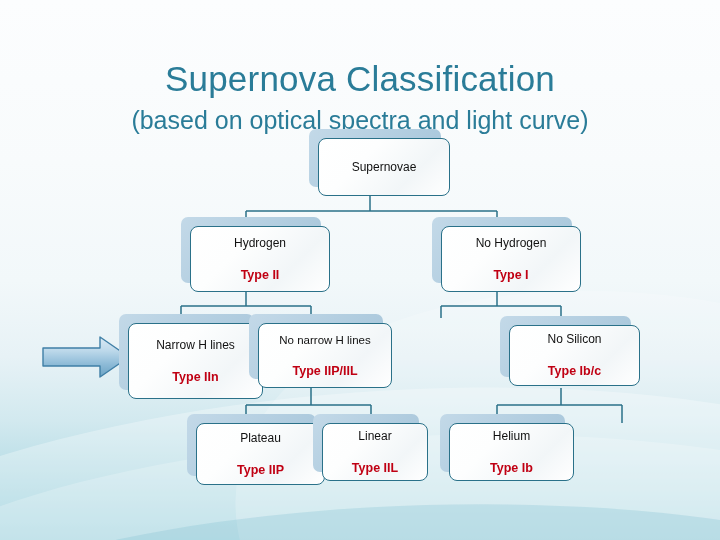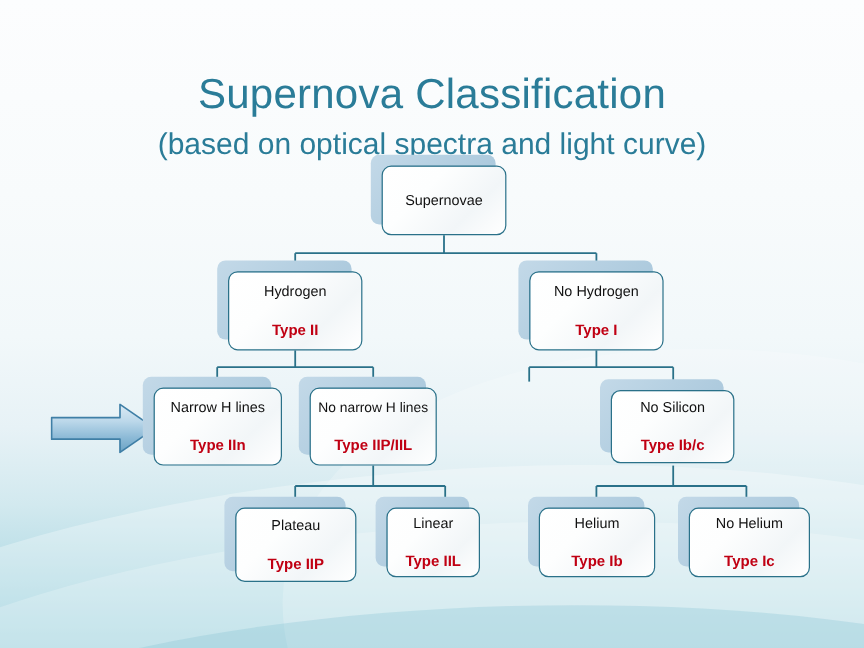--- a/index.html
+++ b/index.html
@@ -52,21 +52,21 @@
   }
   #subtitle{
     color:#2a7c98;font-size:25px;font-weight:400;line-height:32px;
     margin-top:4px;white-space:nowrap;
   }
 
   
   #chart{position:absolute;left:0;top:0;width:720px;height:540px;}
   #links{position:absolute;left:0;top:0;width:720px;height:540px;}
 
-  .node{position:absolute;}
+  .node{position:absolute;padding-left:28px;}
   .node .shadow{
     position:absolute;left:-9px;top:-9px;width:100%;height:100%;
     border-radius:7px;
     background:linear-gradient(135deg,#c3d9e8 0%,#b4cfe1 45%,#a3c3d8 100%);
   }
   .node .box{
     position:absolute;left:0;top:0;width:100%;height:100%;
     box-sizing:border-box;
     border:1.6px solid #2a7189;
     border-radius:8px;
@@ -157,21 +157,21 @@
     </div>
 
     <div class="node" style="left:441px;top:226px;width:112px;height:66px;">
       <div class="shadow"></div>
       <div class="box">
         <div class="l1">No Hydrogen</div>
         <div class="l2">Type I</div>
       </div>
     </div>
 
-    <div class="node" style="left:128px;top:323px;width:107px;height:65px;">
+    <div class="node" style="left:128px;top:323px;width:107px;height:76px;">
       <div class="shadow"></div>
       <div class="box">
         <div class="l1">Narrow H lines</div>
         <div class="l2">Type IIn</div>
       </div>
     </div>
 
     <div class="node tight" style="left:258px;top:323px;width:106px;height:65px;">
       <div class="shadow"></div>
       <div class="box">
@@ -206,22 +206,15 @@
     </div>
 
     <div class="node" style="left:449px;top:423px;width:97px;height:58px;">
       <div class="shadow"></div>
       <div class="box">
         <div class="l1">Helium</div>
         <div class="l2">Type Ib</div>
       </div>
     </div>
 
-    <div class="node" style="left:574px;top:423px;width:101px;height:58px;">
-      <div class="shadow"></div>
-      <div class="box">
-        <div class="l1">No Helium</div>
-        <div class="l2">Type Ic</div>
-      </div>
-    </div>
 
   </div>
 </div>
 
 </body></html>

